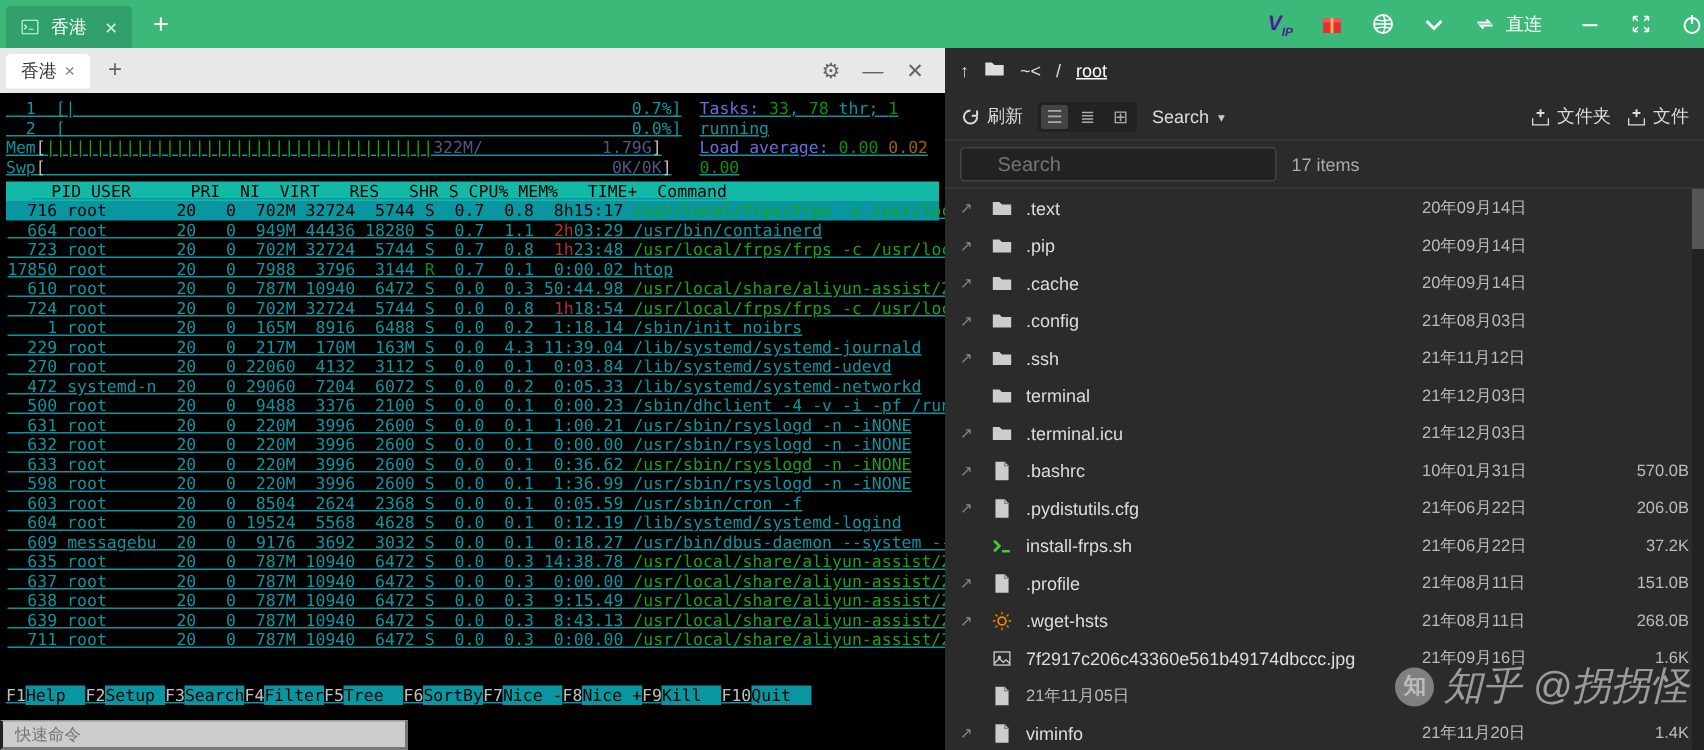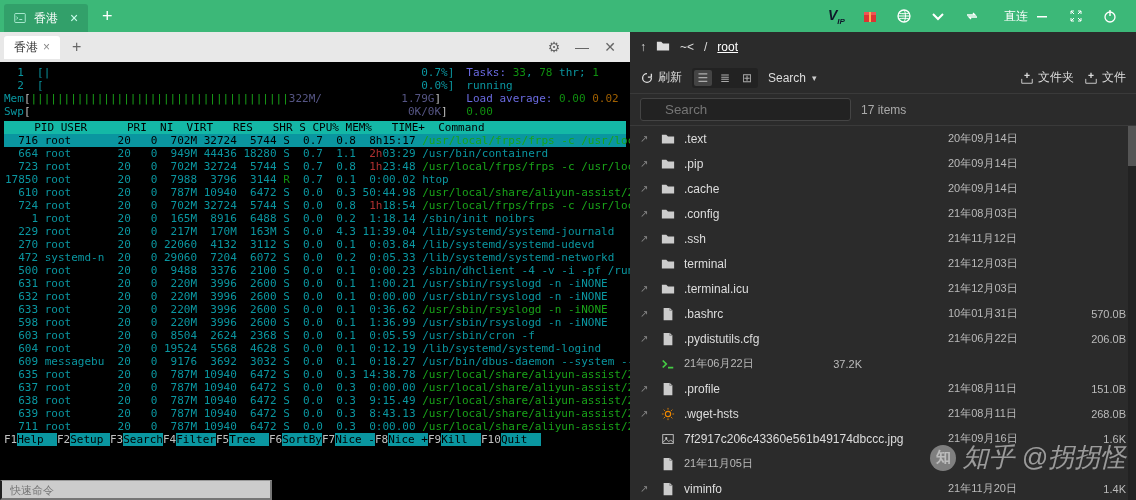--- a/index.html
+++ b/index.html
@@ -6,35 +6,35 @@
   body { font-family: "Microsoft YaHei", sans-serif; font-size: 12px; background: #1a1a1a; overflow: hidden; }
   .app { width: 1136px; height: 500px; display: flex; flex-direction: column; }
 
   .titlebar { height: 32px; background: #3cb878; display: flex; align-items: center; }
   .tb-left { display: flex; align-items: center; height: 100%; }
   .tb-tab { display: flex; align-items: center; gap: 8px; height: 28px; margin-left: 4px; margin-top: 4px; padding: 0 10px; background: #32a06a; color: #fff; font-size: 12px; border-radius: 3px 3px 0 0; }
   .tb-tab-icon { width: 12px; height: 12px; display: inline-block; }
   .tb-tabclose { color: #cfe; font-size: 14px; margin-left: 4px; }
   .tb-plus { margin-left: 8px; width: 22px; height: 22px; display: flex; align-items: center; justify-content: center; color: #fff; font-size: 18px; }
   .tb-right { margin-left: auto; display: flex; align-items: center; height: 100%; }
-  .tb-btn { width: 34px; height: 32px; display: flex; align-items: center; justify-content: flex-start; color: #0f172a; font-size: 14px; }
+  .tb-btn { width: 34px; height: 32px; display: flex; align-items: center; justify-content: flex-end; color: #4c1d95; font-size: 14px; }
   .tb-btn svg { width: 16px; height: 16px; fill: #fff; }
   .tb-text { color: #fff; font-size: 12px; padding: 0 6px; }
 
   .body { flex: 1; display: flex; min-height: 0; }
   .left { width: 630px; display: flex; flex-direction: column; background: #000; }
 
   .subtabbar { height: 30px; background: #e8e8e8; display: flex; align-items: center; padding: 0 4px; }
   .subtab { display: flex; align-items: center; gap: 5px; padding: 3px 10px; background: #fff; border-radius: 3px 3px 0 0; font-size: 12px; color: #333; }
   .subtab-close { color: #888; font-size: 12px; }
   .subtab-plus { margin-left: 6px; color: #666; font-size: 16px; padding: 0 6px; }
   .subtab-ctrls { margin-left: auto; display: flex; gap: 8px; padding-right: 6px; }
   .subtab-ctrls span { color: #666; font-size: 14px; width: 20px; text-align: center; }
 
-  .term { flex: 1; background: #000; font-family: "Consolas","Menlo",monospace; font-size: 11px; line-height: 13px; color: #0a96a0; padding: 4px 4px 0 4px; overflow: hidden; position: relative; }
+  .term { flex: 1; background: #000; font-family: "Consolas","Menlo",monospace; font-size: 11px; line-height: 13px; color: #0a96a0; padding: 4px 4px 0 4px; overflow: hidden; position: relative; text-decoration: underline; }
   .term-top { display: flex; gap: 12px; }
   .bars { }
   .barline { white-space: pre; }
   .b-gray { color: #555584; }
   .b-cyan { color: #0a96a0; }
   .b-gre { color: #19a319; }
   .b-whi { color: #c0c0c0; }
   .stats { color: #0a96a0; }
   .stats span.num { color: #0f8f0f; }
   .stats span.lab { color: #6a6ae0; }
@@ -42,21 +42,21 @@
 
   .procs-hdr { background: #14b8a6; color: #000; white-space: pre; font-family: inherit; margin-top: 3px; padding: 0 17px; }
   .procs { white-space: pre; font-family: inherit; }
   .row { padding: 0 1px; }
   .r-sel { background: #0a96a0; color: #000; }
   .r-cmd-g { color: #19a319; }
   .r-cmd-c { color: #0a96a0; }
   .r-time-r { color: #b03030; }
   .r-stat-r { color: #0f8f0f; }
 
-  .fkeys { white-space: pre; font-family: inherit; }
+  .fkeys { white-space: pre; font-family: inherit; margin-top: 24px; }
   .fk-num { color: #c0c0c0; background: #000; }
   .fk-lab { background: #0a96a0; color: #000; }
 
   .quickcmd { height: 20px; background: #ccc; color: #777; font-size: 11px; padding: 4px 8px; border-top: 1px solid #999; width: 272px; }
 
   .right { flex: 1; background: #2b2b2b; color: #ccc; display: flex; flex-direction: column; font-size: 12px; }
   .r-path { height: 30px; display: flex; align-items: center; gap: 10px; padding: 0 10px; color: #ddd; }
   .r-path .crumb { color: #ddd; }
   .r-path .crumb-cur { text-decoration: underline; color: #fff; }
   .r-toolbar { height: 32px; display: flex; align-items: center; gap: 10px; padding: 0 10px; border-bottom: 1px solid #3a3a3a; }
@@ -342,20 +342,21 @@
             <span class="f-date">21年06月22日</span>
             <span class="f-size">206.0B</span>
           </div>
           <div class="filerow">
             <span class="f-link"></span>
             <span class="f-ico">
               <svg viewBox="0 0 16 16" fill="#4c4">
                 <path d="M2 4l4 4-4 4M8 12h6" stroke="#4c4" stroke-width="2" fill="none"></path>
               </svg>
             </span>
+            <span class="f-name">install-frps.sh</span>
             <span class="f-date">21年06月22日</span>
             <span class="f-size">37.2K</span>
           </div>
           <div class="filerow">
             <span class="f-link">↗</span>
             <span class="f-ico">
               <svg viewBox="0 0 16 16" fill="#ccc">
                 <path d="M3 1h7l3 3v11H3z"></path>
                 <path d="M10 1v3h3" fill="none" stroke="#888"></path>
               </svg>

